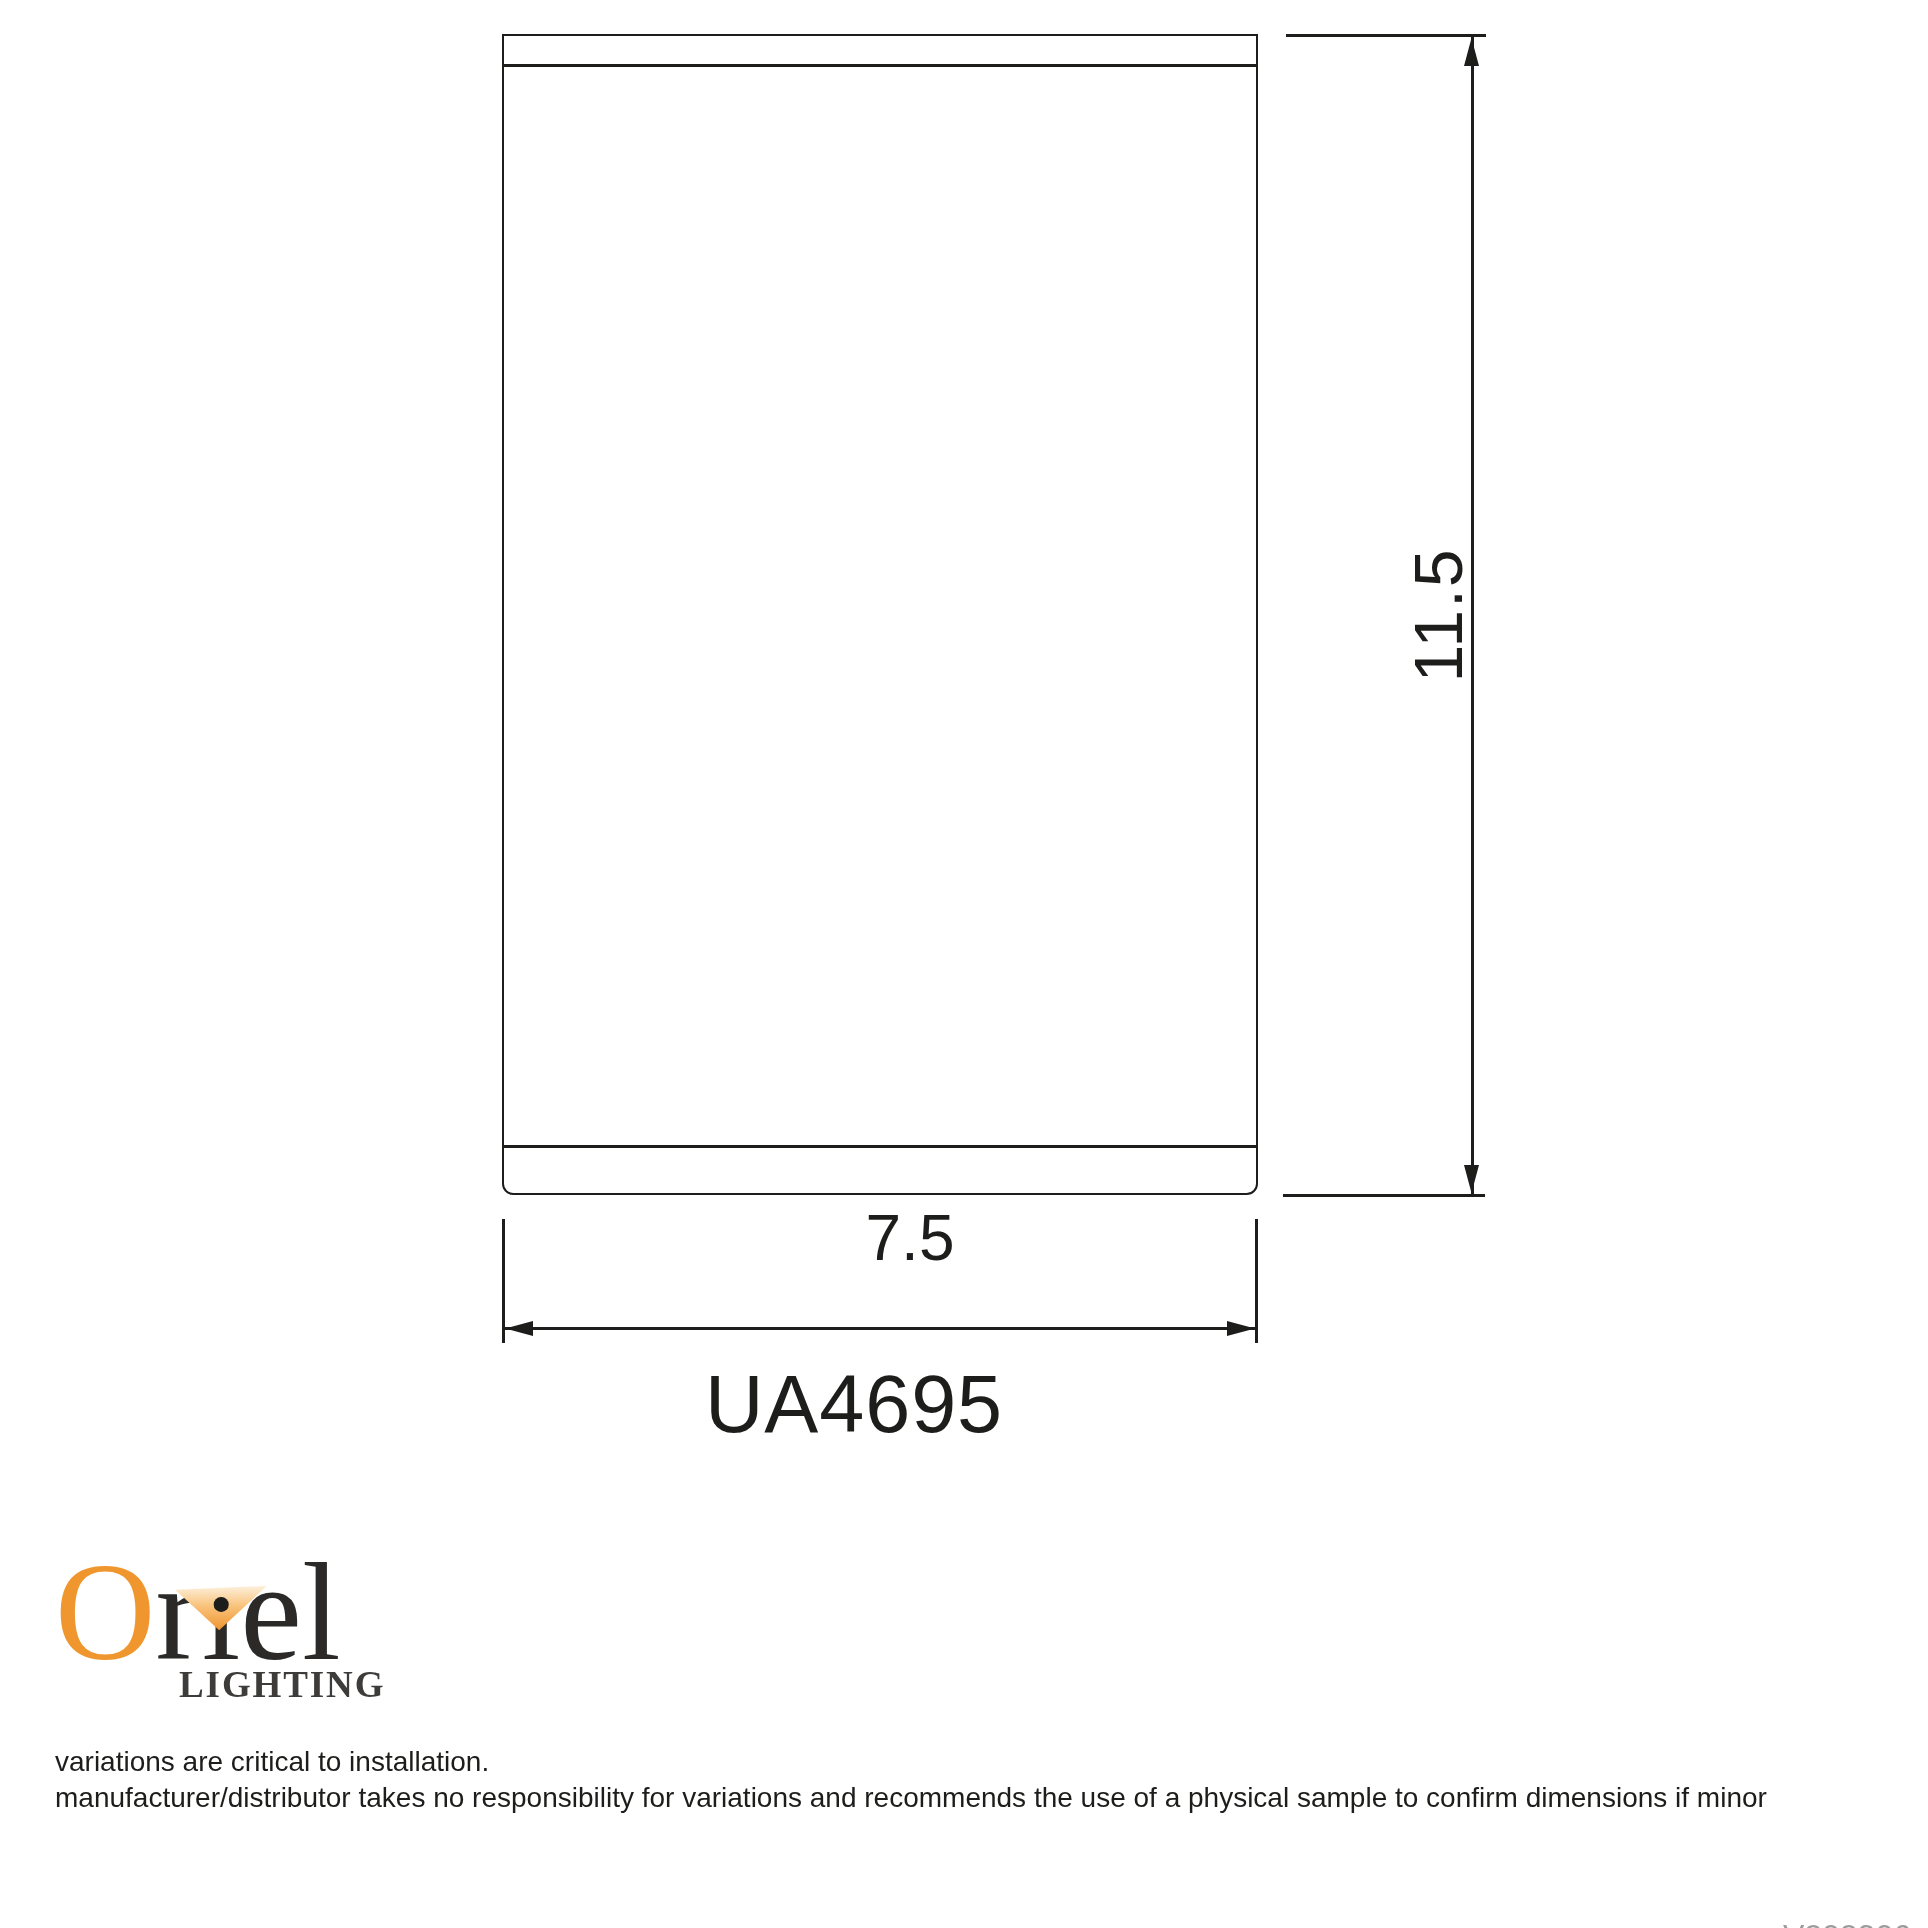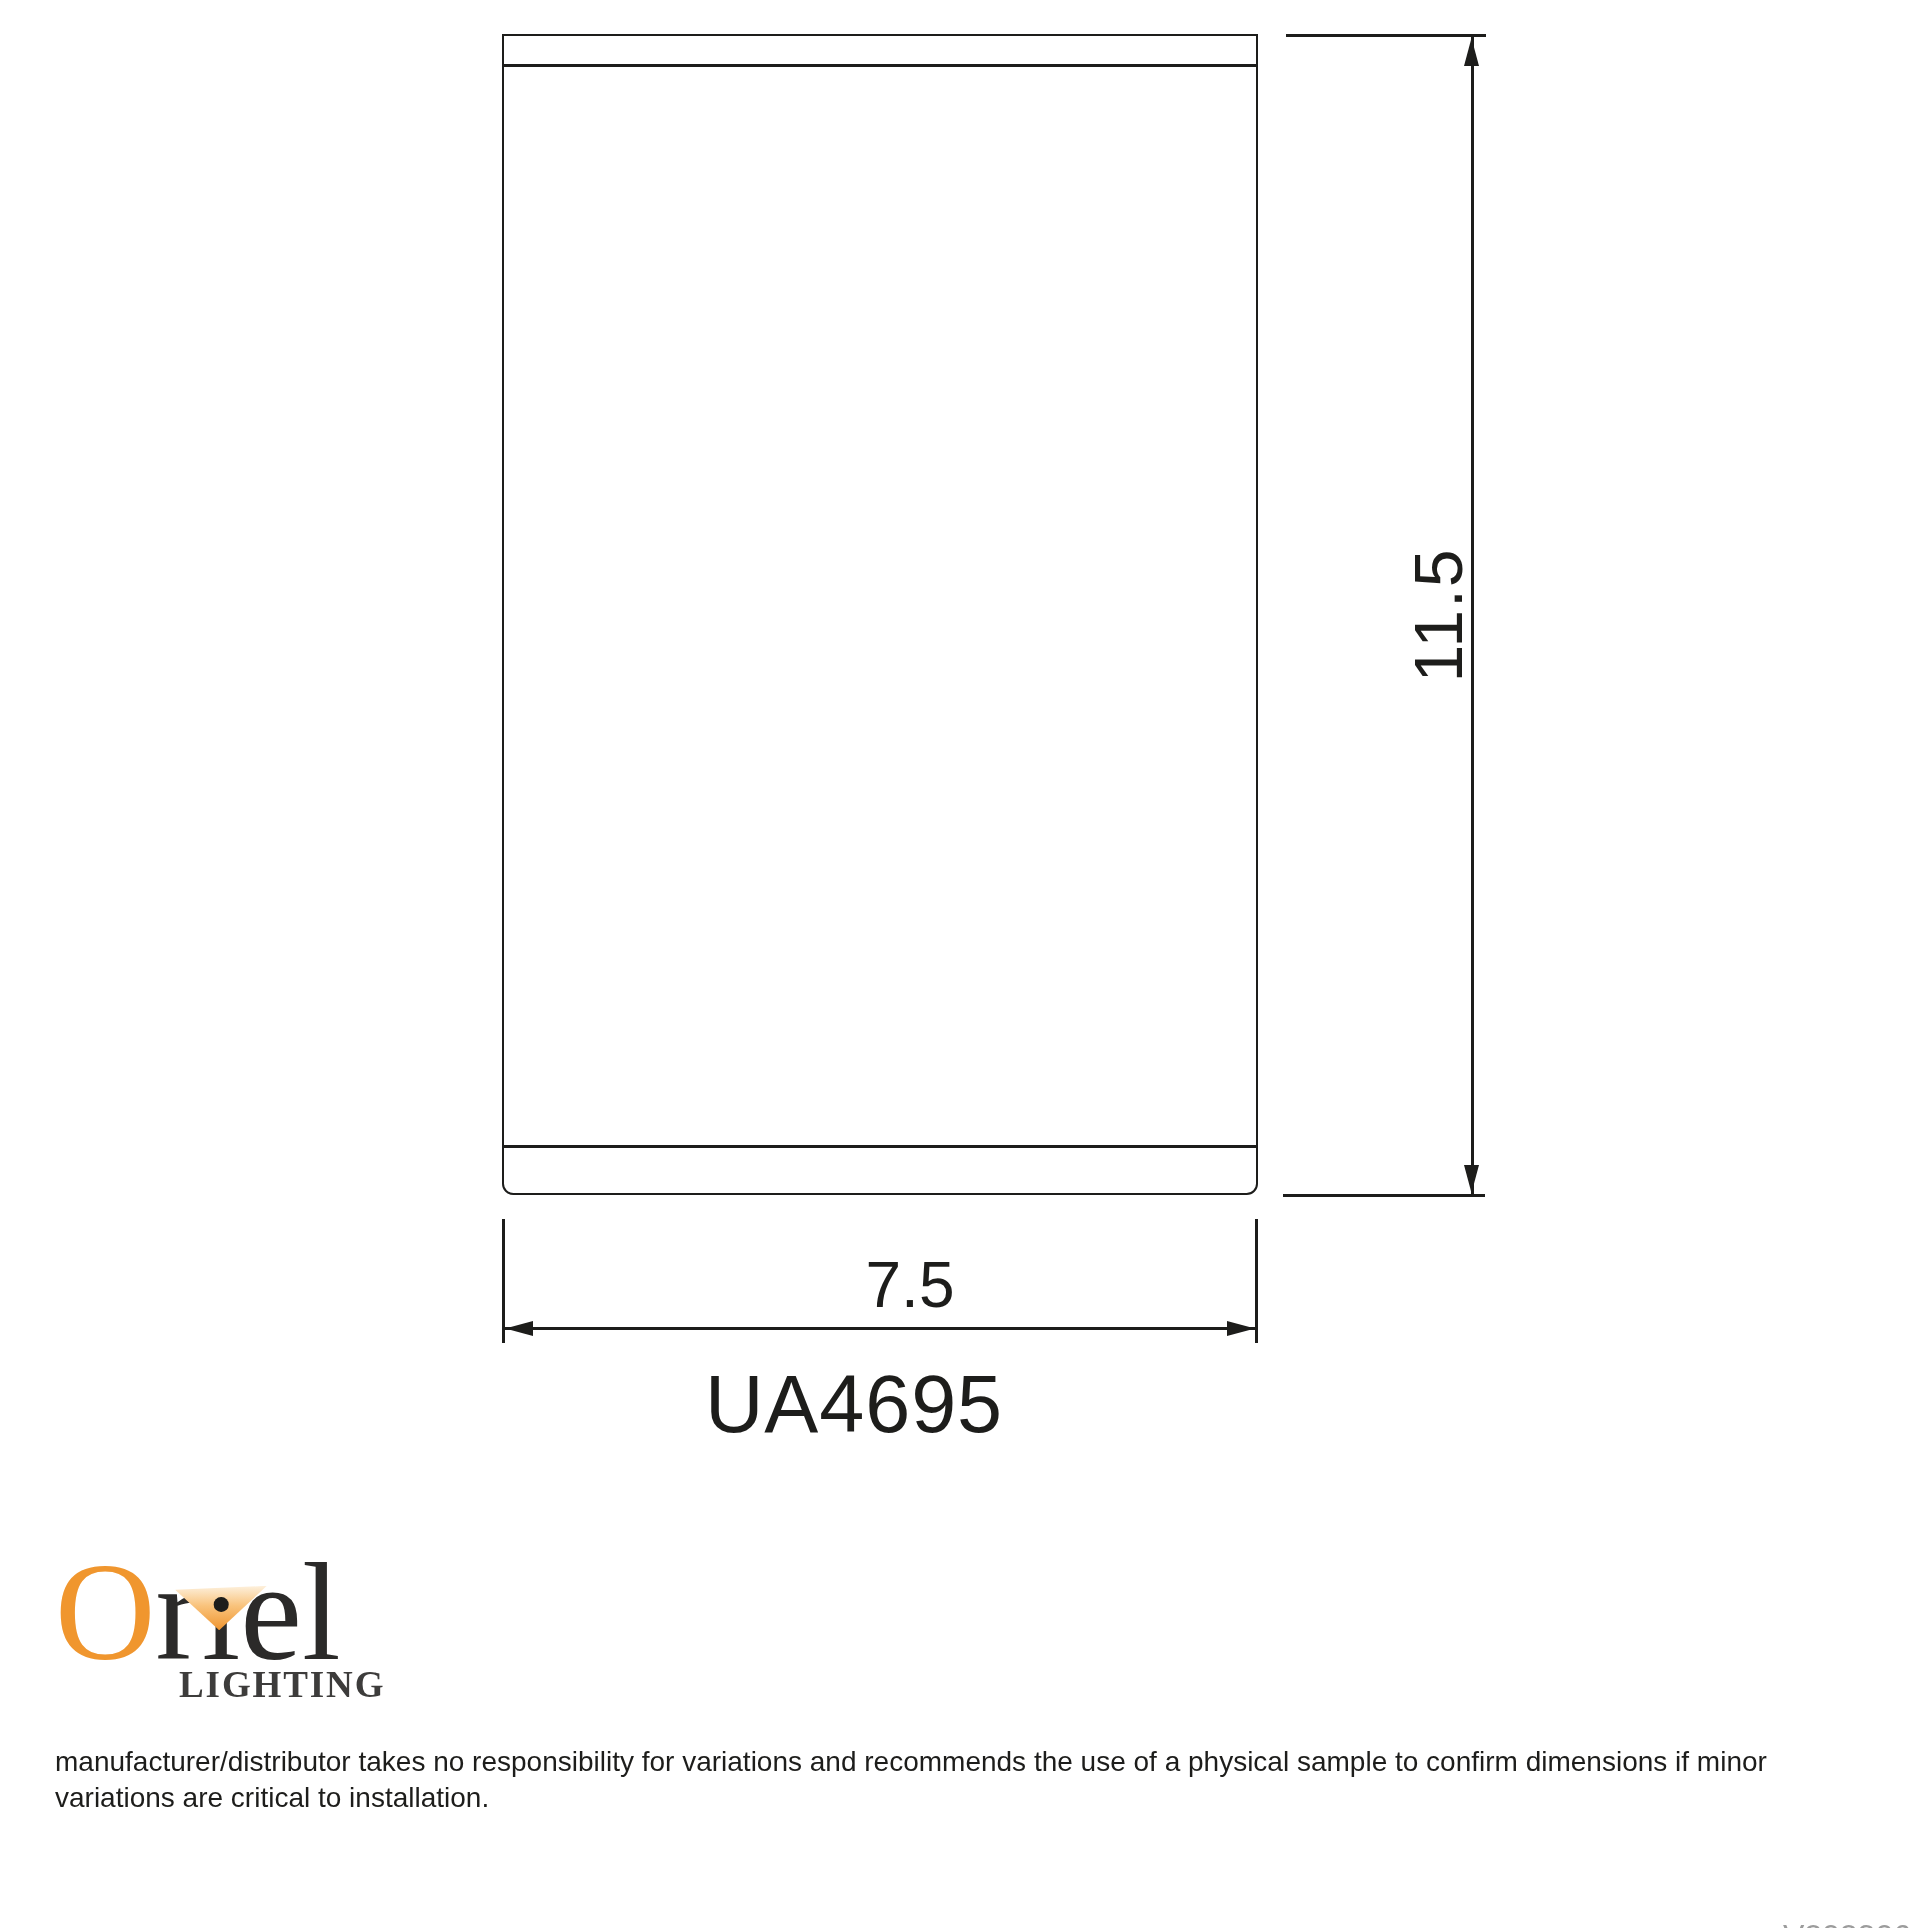--- a/index.html
+++ b/index.html
@@ -34,21 +34,21 @@
   .arrow.down  { width:15px; height:28px; clip-path:polygon(0 0, 100% 0, 50% 100%); }
   .arrow.left  { width:28px; height:15px; clip-path:polygon(0 50%, 100% 0, 100% 100%); }
   .arrow.right { width:28px; height:15px; clip-path:polygon(0 0, 100% 50%, 0 100%); }
 
   .dim-label-v {
     position:absolute; left:1438px; top:615px;
     transform:translate(-50%,-50%) rotate(-90deg);
     font-size:68px; letter-spacing:1.9px; white-space:nowrap;
   }
   .dim-label-h {
-    position:absolute; left:502px; top:1251px; width:816px;
+    position:absolute; left:502px; top:1204px; width:816px;
     text-align:center; font-size:64px; line-height:68px;
   }
   .product-code {
     position:absolute; left:476px; top:1362px; width:756px;
     text-align:center; font-size:81px; line-height:85px; letter-spacing:0.9px;
   }
 
   
   .logo-word {
     position:absolute; left:55px; top:1533px;
@@ -114,20 +114,20 @@
   <div class="dim-label-h">7.5</div>
 
   <div class="product-code">UA4695</div>
 
   <div class="logo-word">
     <span class="logo-o">O</span><span class="logo-dark">r</span><span class="logo-dark logo-i"><span>ı</span><span class="lamp-cone"></span><span class="lamp-dot"></span></span><span class="logo-dark">el</span>
   </div>
   <div class="logo-sub">LIGHTING</div>
 
   <div class="disclaimer">
+    <div>variations are critical to installation.</div>
     <div>manufacturer/distributor takes no responsibility for variations and recommends the use of a physical sample to confirm dimensions if minor</div>
-    <div>variations are critical to installation.</div>
   </div>
 
   <div class="version">V202306</div>
 
 </div>
 
 
 </body></html>

